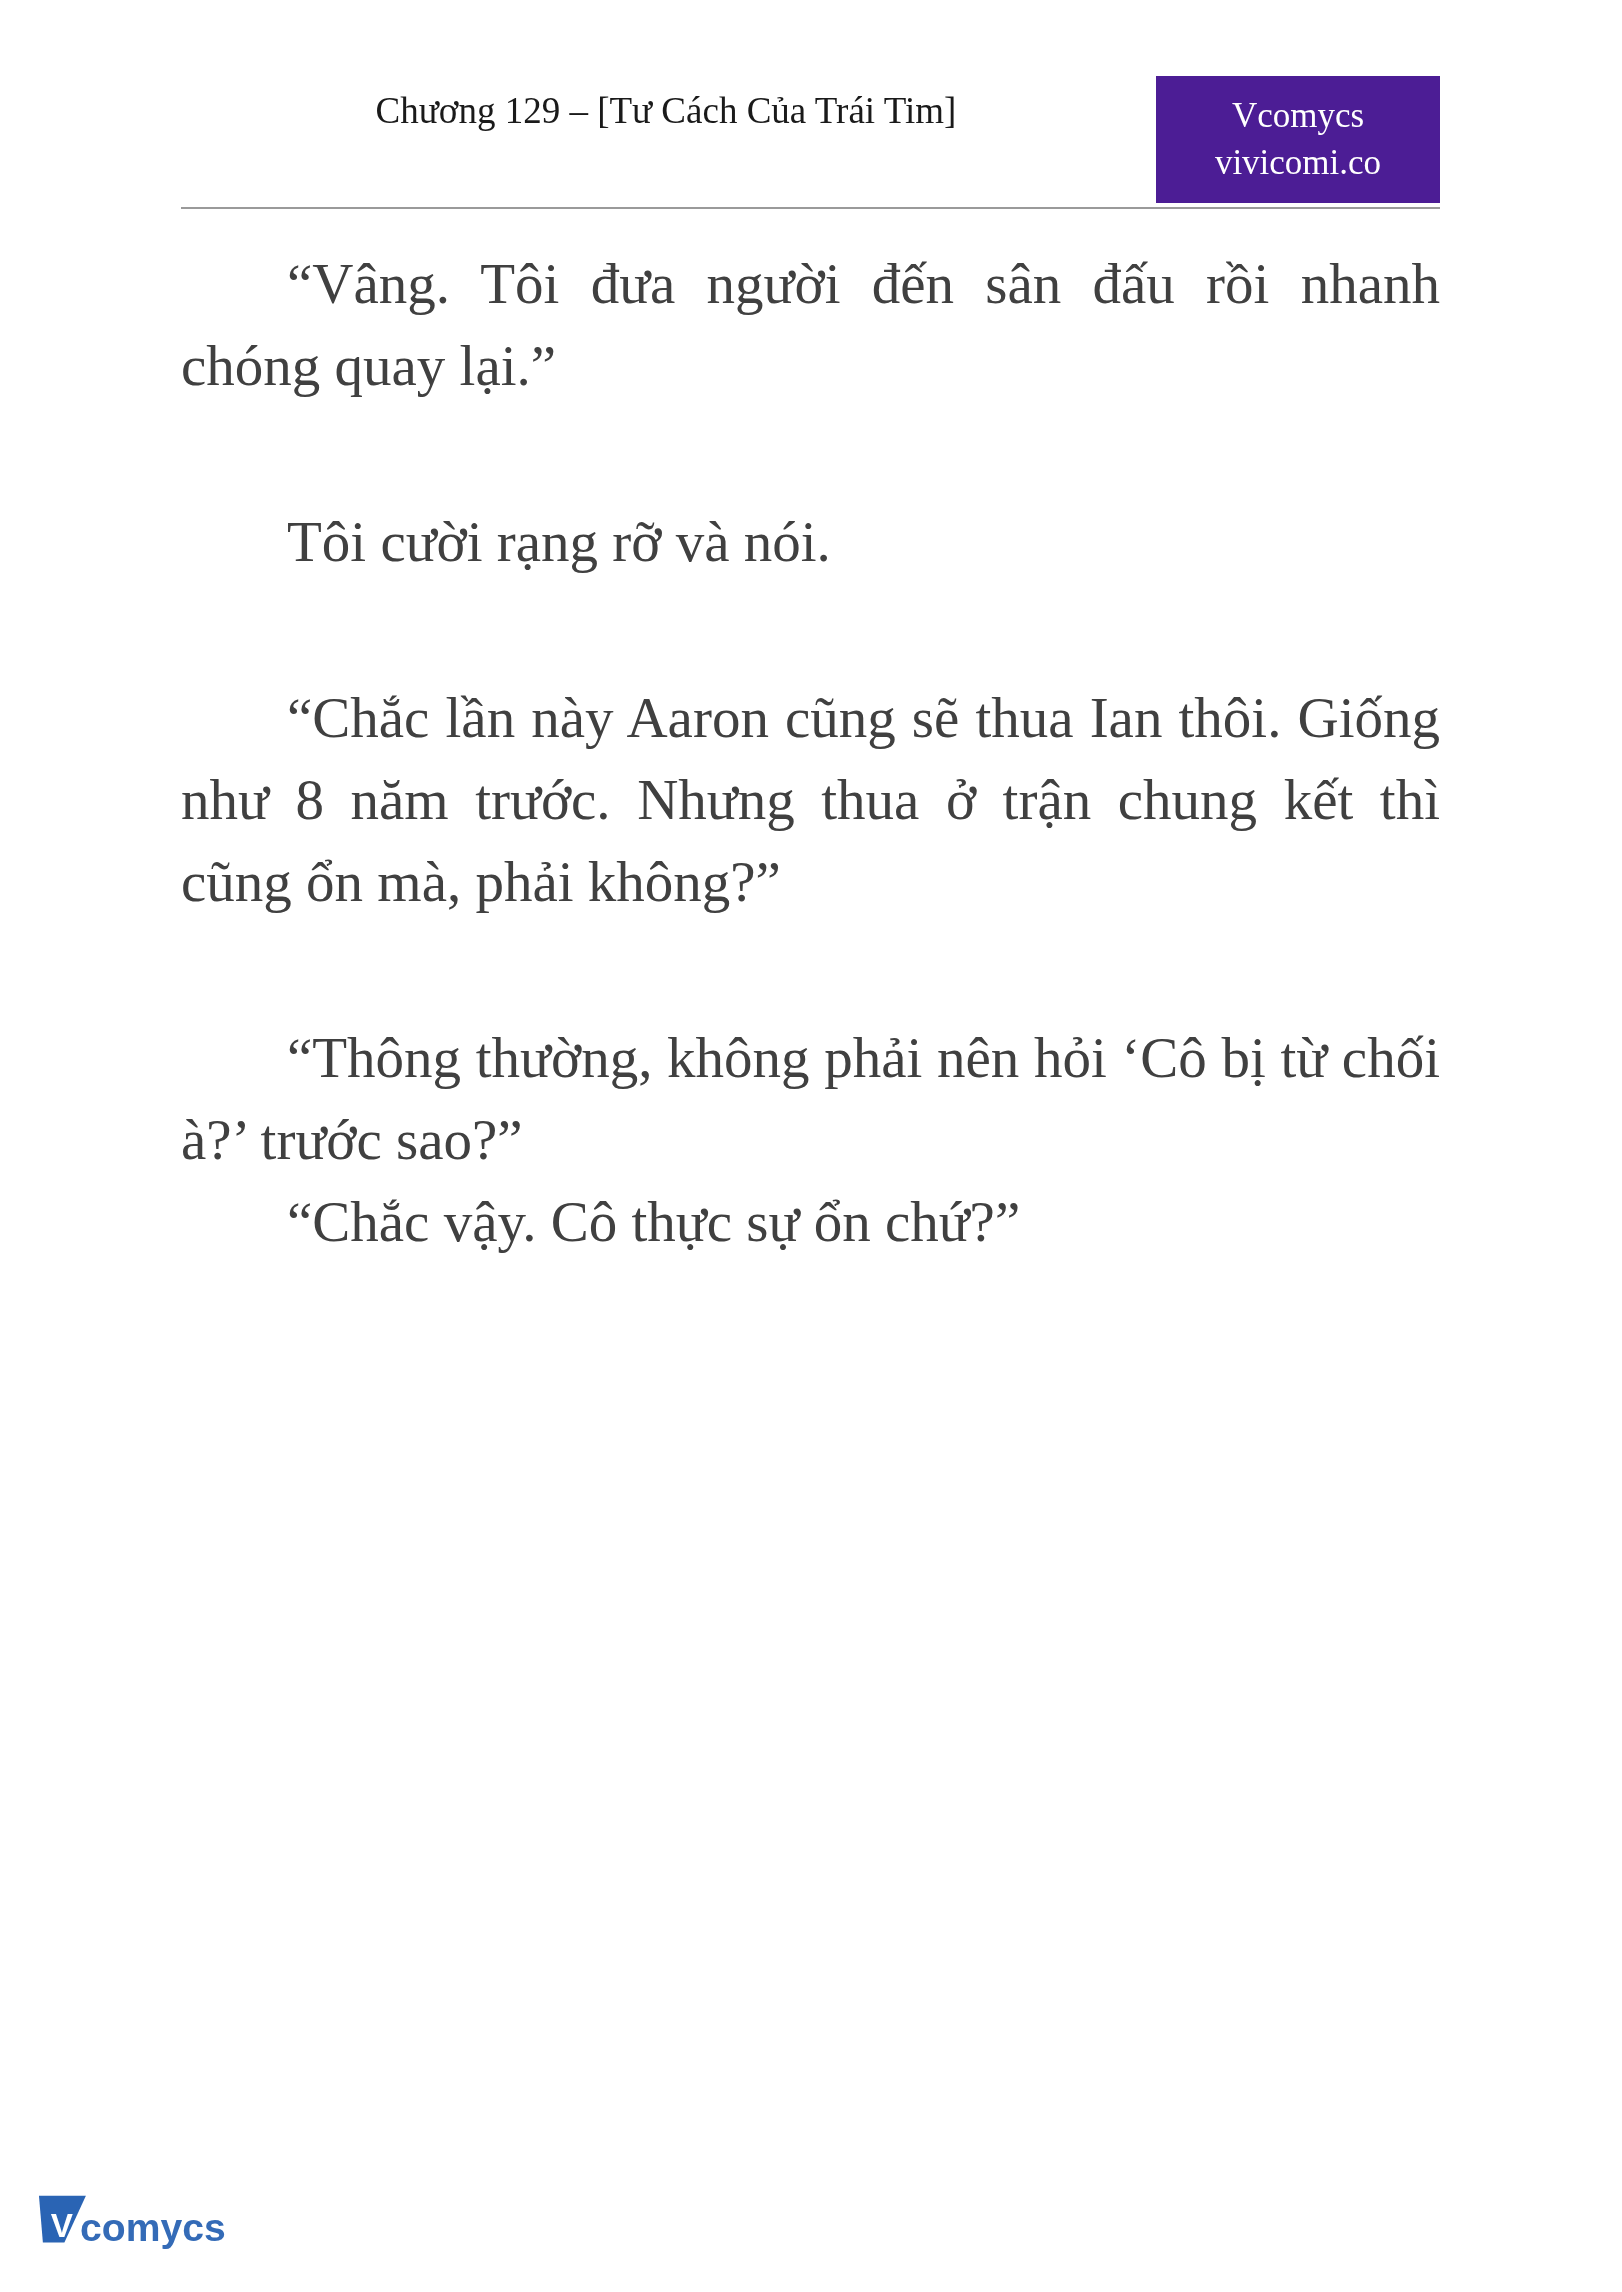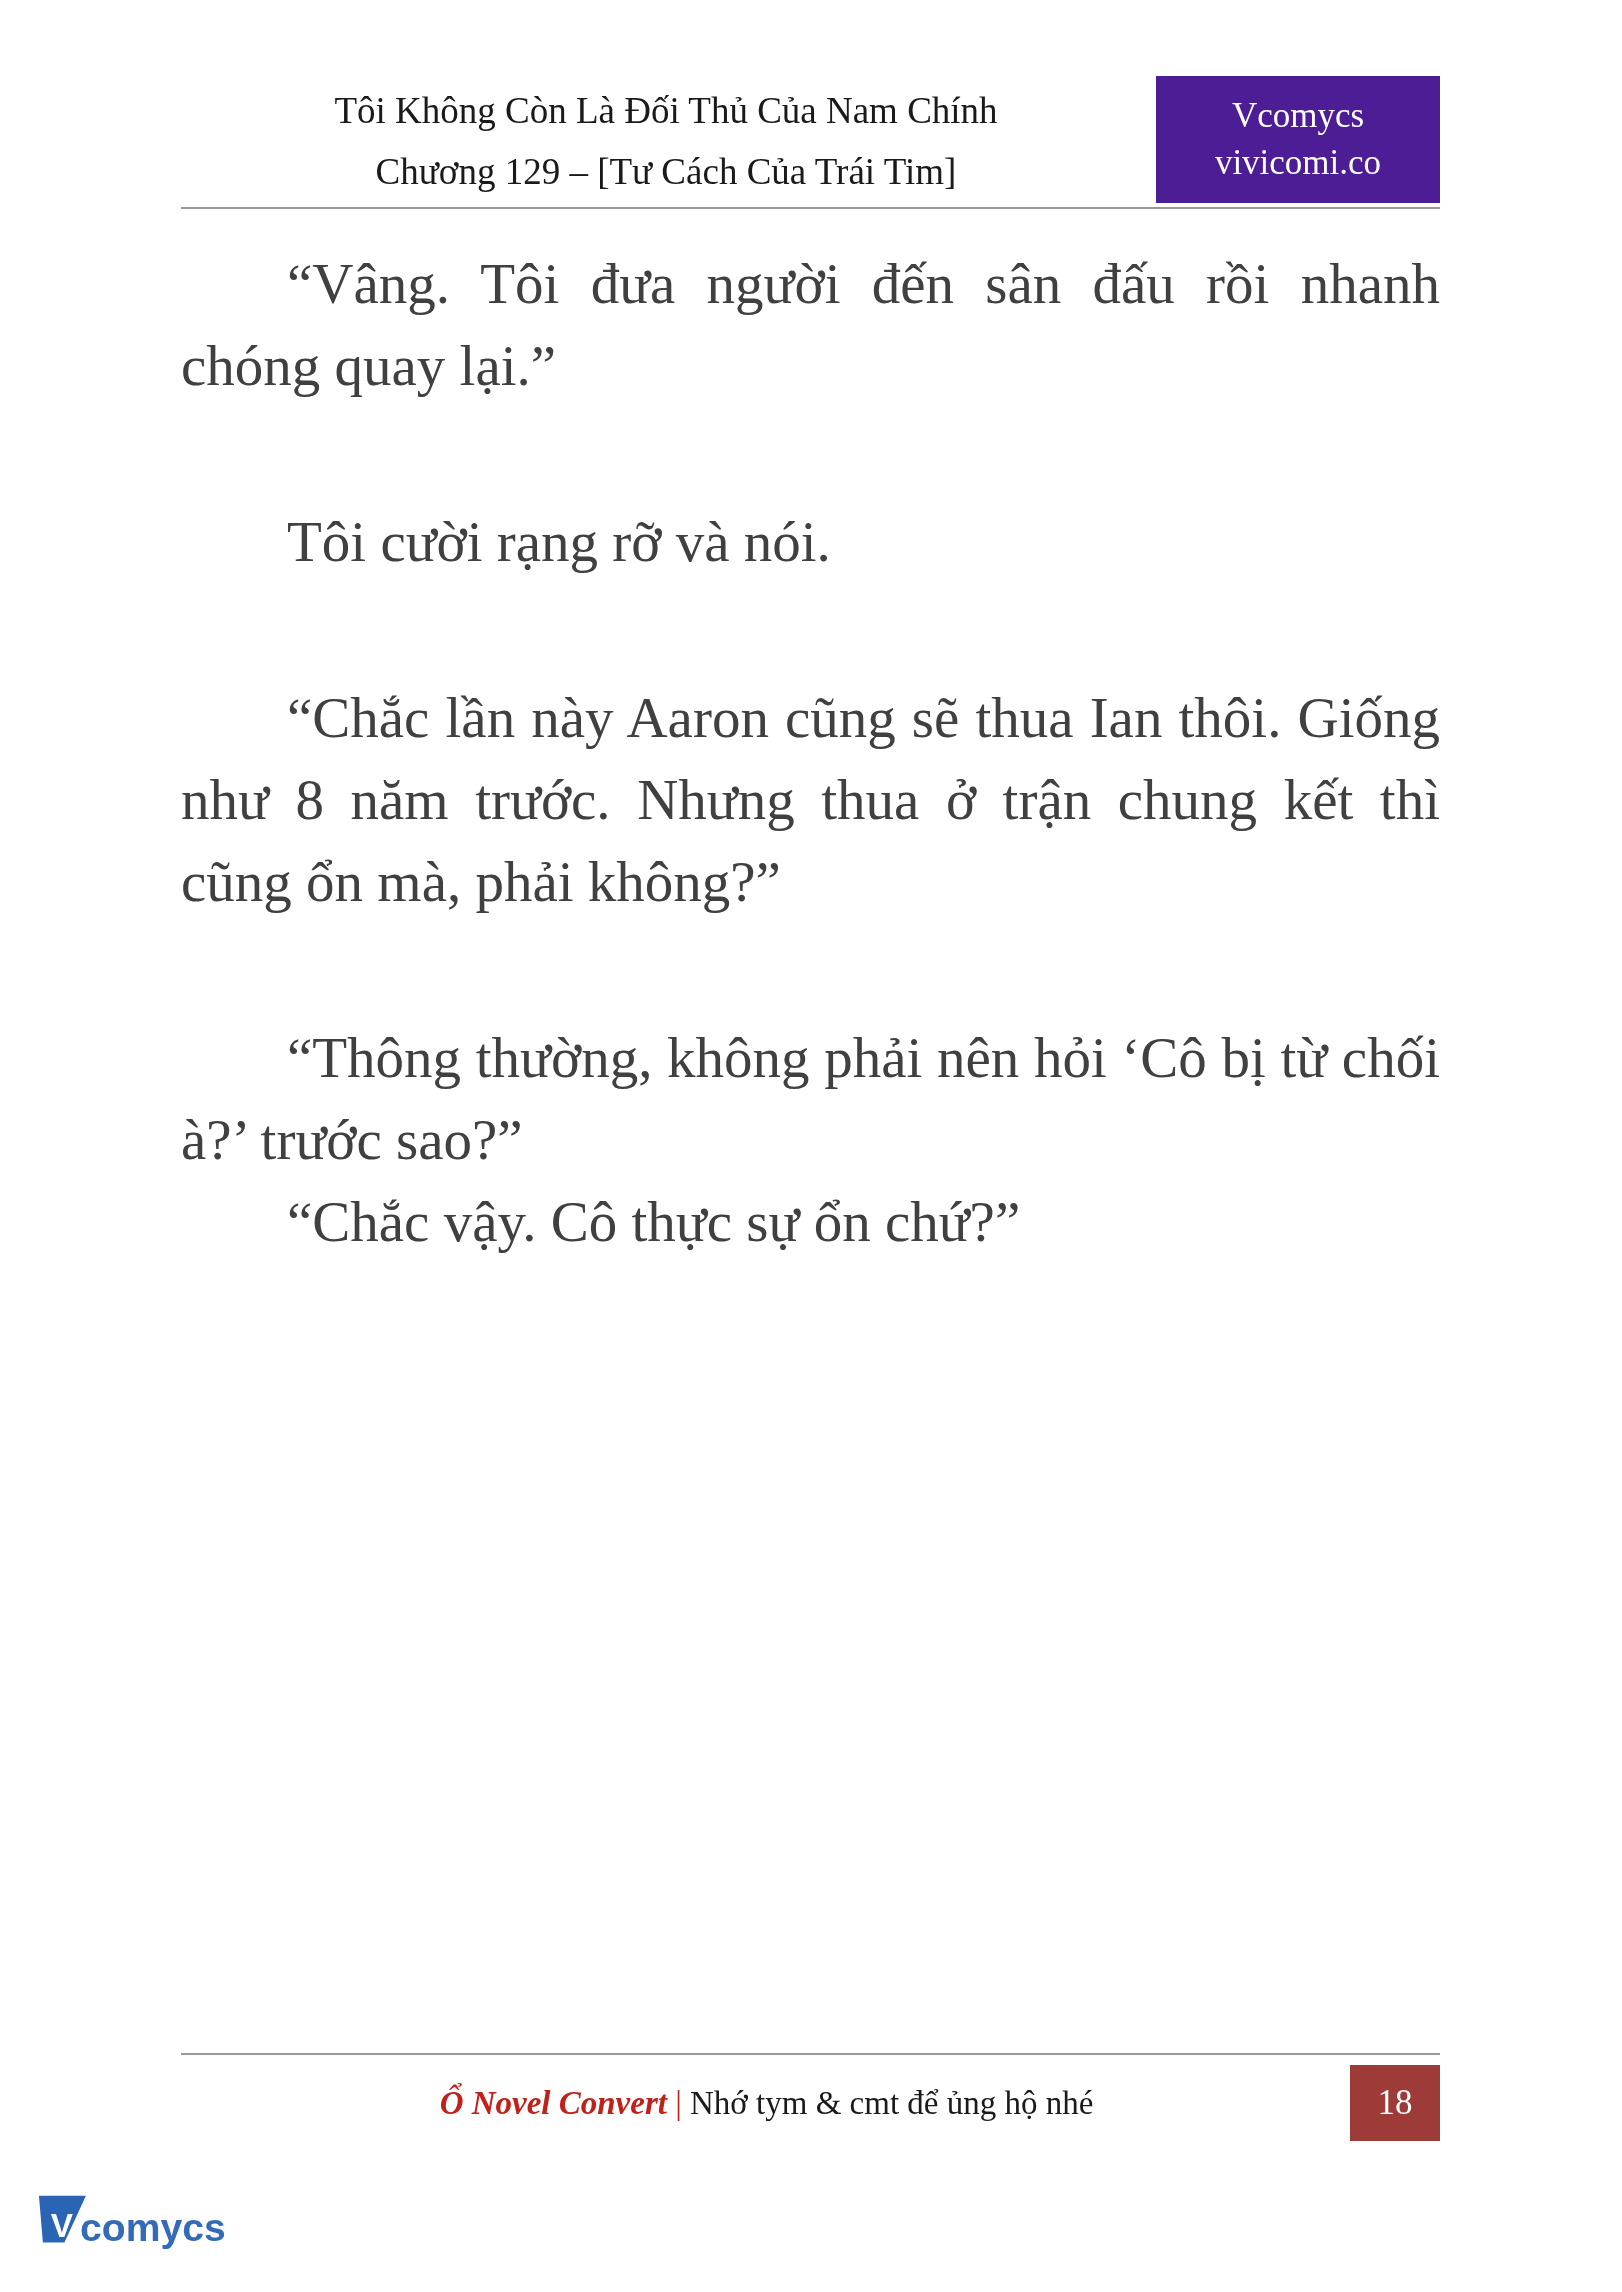--- a/index.html
+++ b/index.html
@@ -146,45 +146,36 @@
   }
   .watermark svg { display: block; }
 </style>
 </head>
 <body>
 
 <div class="page">
 
   <div class="header">
     <div class="header-title">
-      <span>Tôi Không Còn Là Đối Thủ Của Nam Chính</span>
       <span class="line2">Chương 129 – [Tư Cách Của Trái Tim]</span>
     </div>
     <div class="brand-box">
       <div>Vcomycs</div>
       <div>vivicomi.co</div>
     </div>
   </div>
 
   <div class="content">
     <p class="para">“Vâng. Tôi đưa người đến sân đấu rồi nhanh chóng quay lại.”</p>
     <p class="para nojustify">Tôi cười rạng rỡ và nói.</p>
     <p class="para">“Chắc lần này Aaron cũng sẽ thua Ian thôi. Giống như 8 năm trước. Nhưng thua ở trận chung kết thì cũng ổn mà, phải không?”</p>
     <p class="para last">“Thông thường, không phải nên hỏi ‘Cô bị từ chối à?’ trước sao?”</p>
     <p class="para nojustify">“Chắc vậy. Cô thực sự ổn chứ?”</p>
   </div>
 
-  <div class="footer">
-    <div class="footer-inner">
-      <div class="footer-text">
-        <span class="footer-brand">Ổ Novel Convert</span><span class="footer-sep"> | </span><span>Nhớ tym &amp; cmt để ủng hộ nhé</span>
-      </div>
-      <div class="page-number">18</div>
-    </div>
-  </div>
 
   <div class="watermark">
     <svg width="225" height="88" viewBox="0 0 230 90" xmlns="http://www.w3.org/2000/svg">
       <polygon points="4,14 52,14 30,62 8,62" fill="#2a64b4"></polygon>
       <text x="16" y="56" font-family="Liberation Sans, sans-serif" font-size="34" font-weight="bold" fill="#ffffff">V</text>
       <text x="46" y="60" font-family="Liberation Sans, sans-serif" font-size="40" font-weight="bold" fill="#2a64b4" opacity="0.95">comycs</text>
     </svg>
   </div>
 
 </div>

